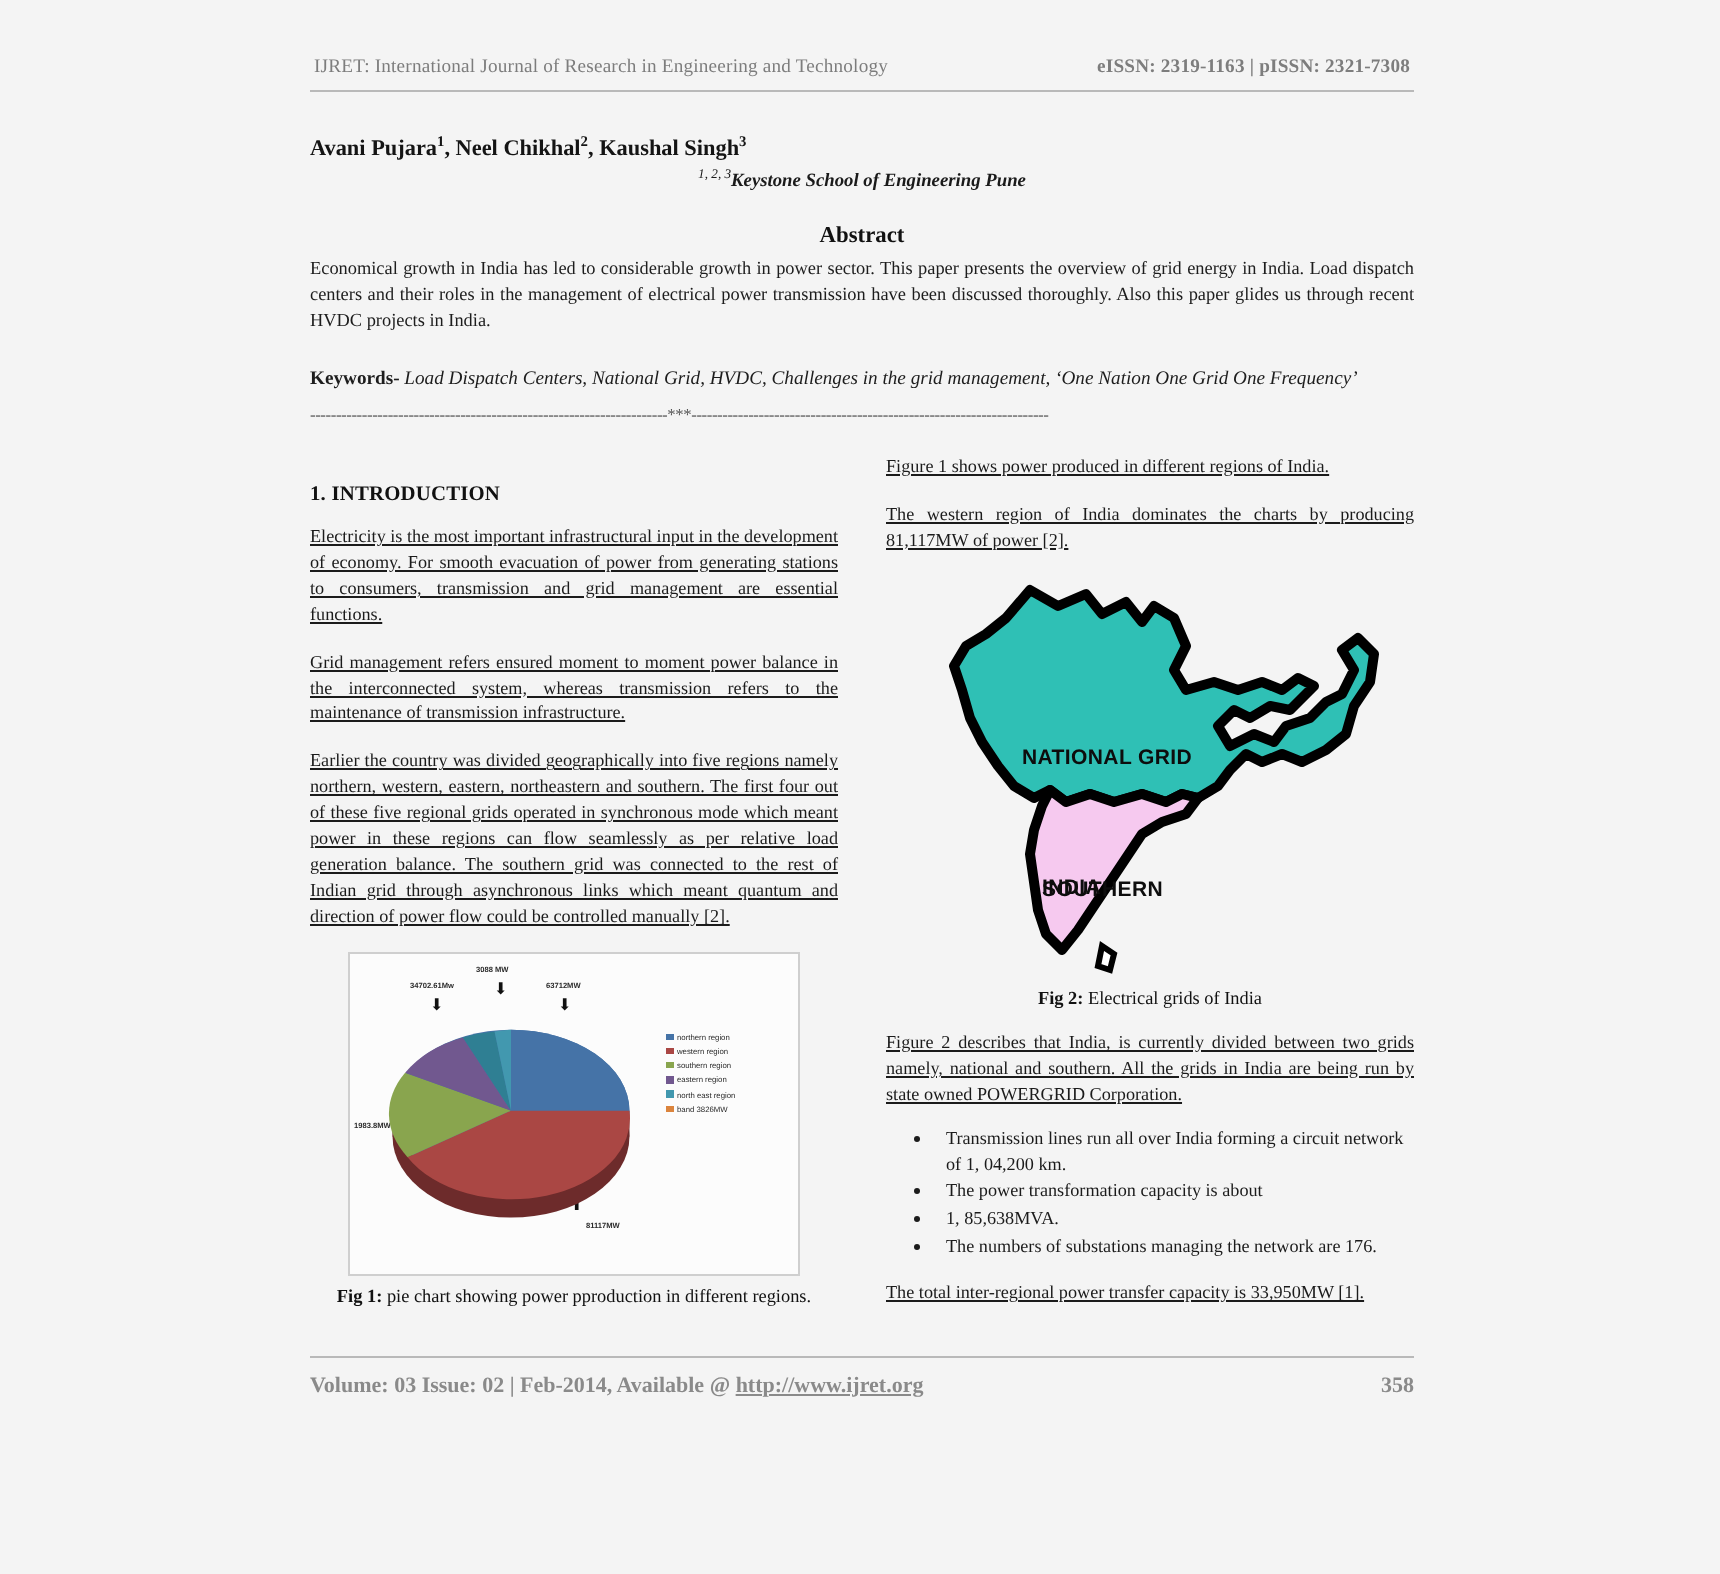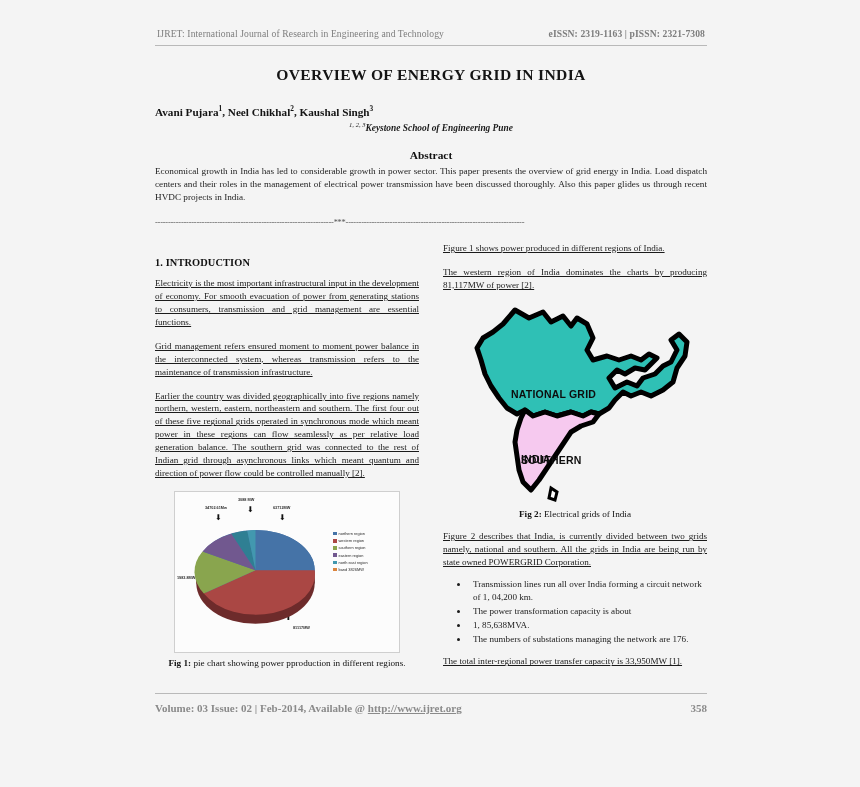--- a/index.html
+++ b/index.html
@@ -236,33 +236,35 @@
 
 <div class="page">
   <div class="sheet">
 
     <div class="runhead">
       <span class="rh-left">IJRET: International Journal of Research in Engineering and Technology</span>
       <span class="rh-right">eISSN: 2319-1163 | pISSN: 2321-7308</span>
     </div>
     <div class="rule-top"></div>
 
-    <h1 class="doc-title">OVERVIEW OF ENERGY GRID IN INDIA</h1>
 
     <div class="authors">
       <span>Avani Pujara</span><sup>1</sup><span>, Neel Chikhal</span><sup>2</sup><span>, Kaushal Singh</span><sup>3</sup>
     </div>
 
     <div class="affil">
       <sup>1, 2, 3</sup><span>Keystone School of Engineering Pune</span>
     </div>
 
     <div class="abstract-head">Abstract</div>
     <div class="abstract-body">Economical growth in India has led to considerable growth in power sector. This paper presents the overview of grid energy in India. Load dispatch centers and their roles in the management of electrical power transmission have been discussed thoroughly. Also this paper glides us through recent HVDC projects in India.</div>
 
+    <div class="keywords">
+      <b>Keywords-</b><span> Load Dispatch Centers, National Grid, HVDC, Challenges in the grid management, ‘One Nation One Grid One Frequency’</span>
+    </div>
 
     <div class="dashrule">---------------------------------------------------------------------***---------------------------------------------------------------------</div>
 
     <div class="columns">
 
       <div class="col">
         <h2 class="sec">1. INTRODUCTION</h2>
         <p class="body">Electricity is the most important infrastructural input in the development of economy. For smooth evacuation of power from generating stations to consumers, transmission and grid management are essential functions.</p>
         <p class="body">Grid management refers ensured moment to moment power balance in the interconnected system, whereas transmission refers to the maintenance of transmission infrastructure.</p>
         <p class="body">Earlier the country was divided geographically into five regions namely northern, western, eastern, northeastern and southern. The first four out of these five regional grids operated in synchronous mode which meant power in these regions can flow seamlessly as per relative load generation balance. The southern grid was connected to the rest of Indian grid through asynchronous links which meant quantum and direction of power flow could be controlled manually [2].</p>

